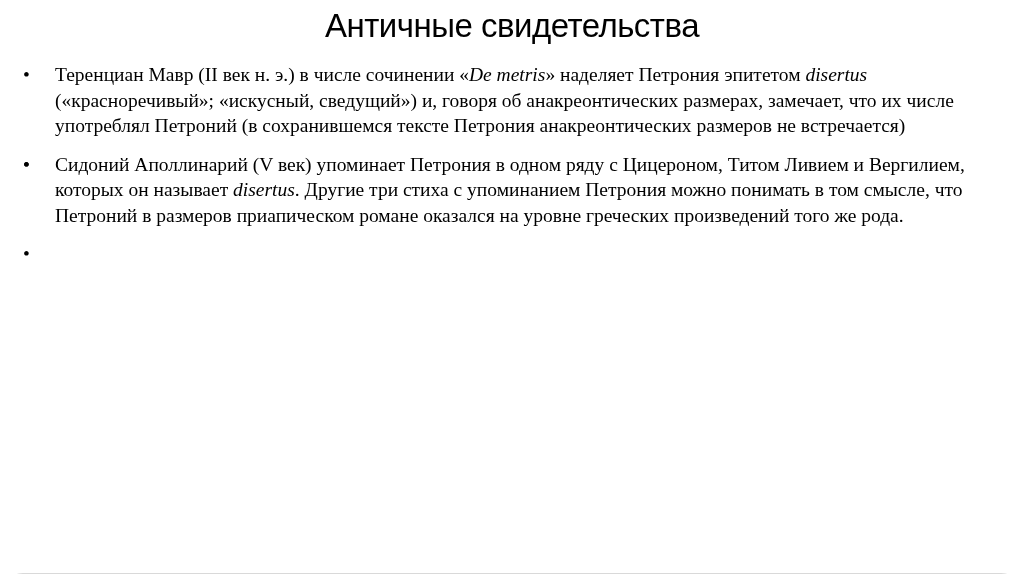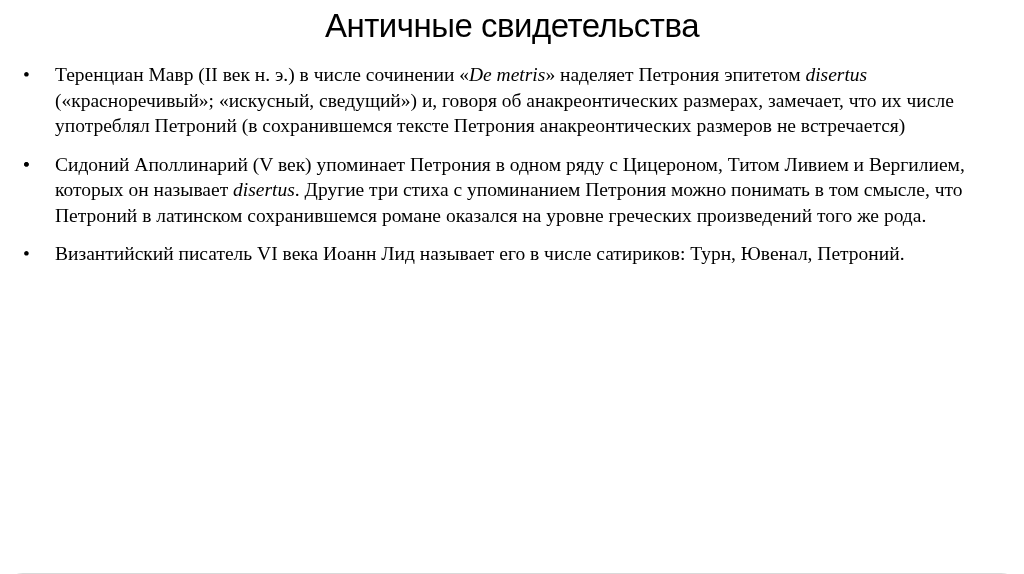--- a/index.html
+++ b/index.html
@@ -74,22 +74,21 @@
   <ul class="bullet-list">
     <li class="bullet-item">
       <span class="bullet-marker">•</span>
       <span class="bullet-text"><span>Теренциан Мавр (II век н. э.) в числе сочинении «</span><em>De metris</em><span>» наделяет Петрония эпитетом </span><em>disertus</em><span> («красноречивый»; «искусный, сведущий») и, говоря об анакреонтических размерах, замечает, что их числе употреблял Петроний (в сохранившемся тексте Петрония анакреонтических размеров не встречается)</span></span>
     </li>
     <li class="bullet-item">
       <span class="bullet-marker">•</span>
     </li>
     <li class="bullet-item">
       <span class="bullet-marker">•</span>
-      <span class="bullet-text"><span>Сидоний Аполлинарий (V век) упоминает Петрония в одном ряду с Цицероном, Титом Ливием и Вергилием, которых он называет </span><em>disertus</em><span>. Другие три стиха с упоминанием Петрония можно понимать в том смысле, что Петроний в латинском сохранившемся романе оказался на уровне греческих произведений того же рода.</span></span>
+      <span class="bullet-text"><span>Сидоний Аполлинарий (V век) упоминает Петрония в одном ряду с Цицероном, Титом Ливием и Вергилием, которых он называет </span><em>disertus</em><span>. Другие три стиха с упоминанием Петрония можно понимать в том смысле, что Петроний в размеров приапическом романе оказался на уровне греческих произведений того же рода.</span></span>
     </li>
     <li class="bullet-item">
       <span class="bullet-marker">•</span>
-      <span class="bullet-text"><span>Византийский писатель VI века Иоанн Лид называет его в числе сатириков: Турн, Ювенал, Петроний.</span></span>
     </li>
   </ul>
 
   <div class="bottom-border-line" style="background: rgb(217, 217, 217);"></div>
 </div>
 
 </body></html>

